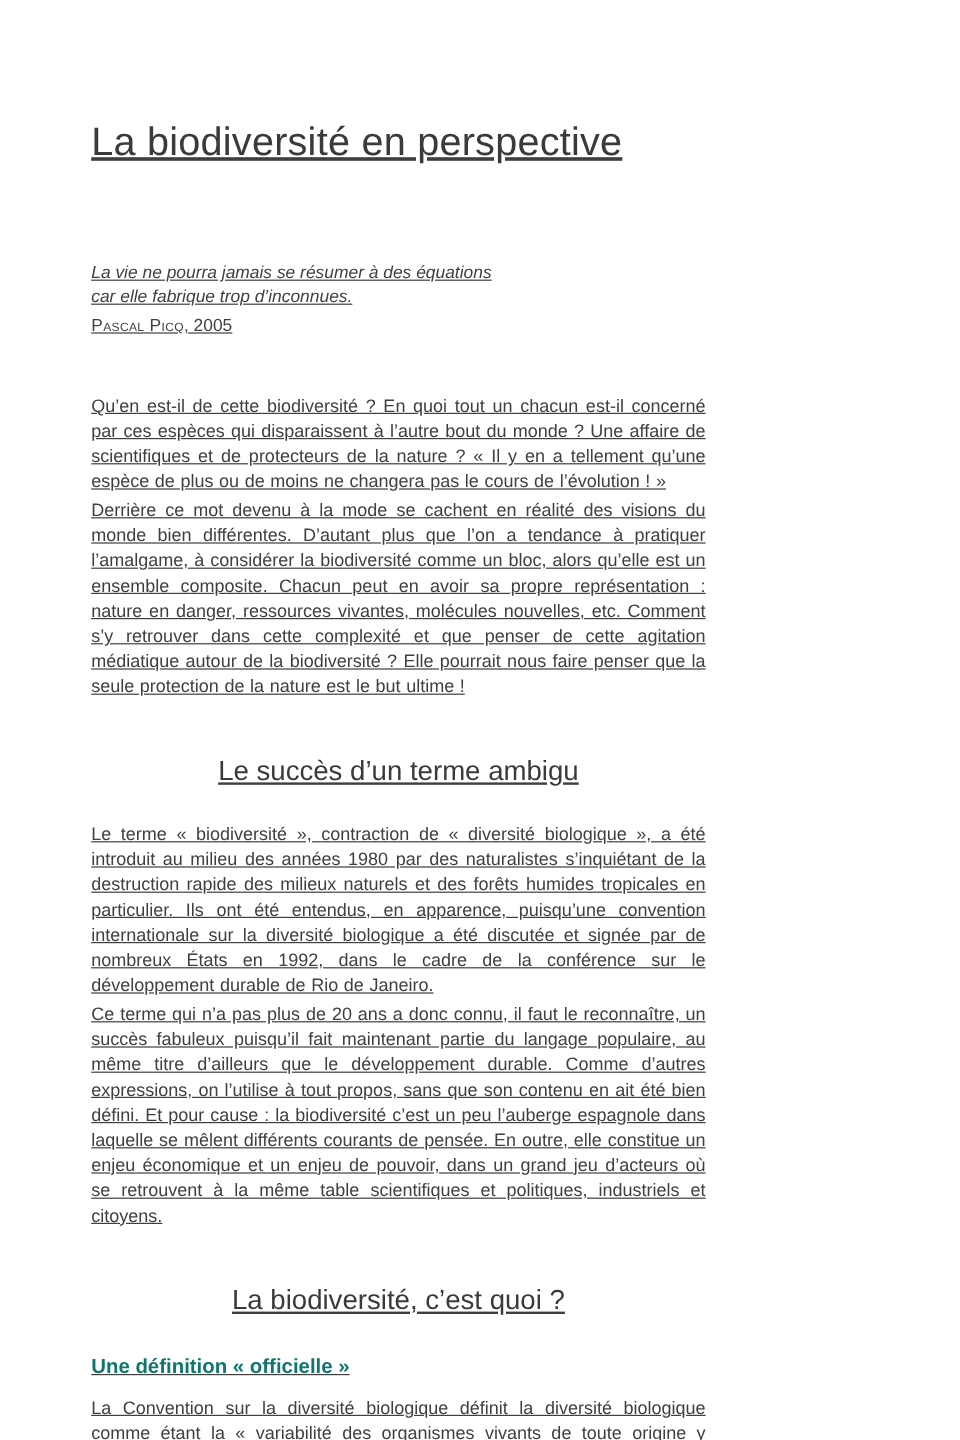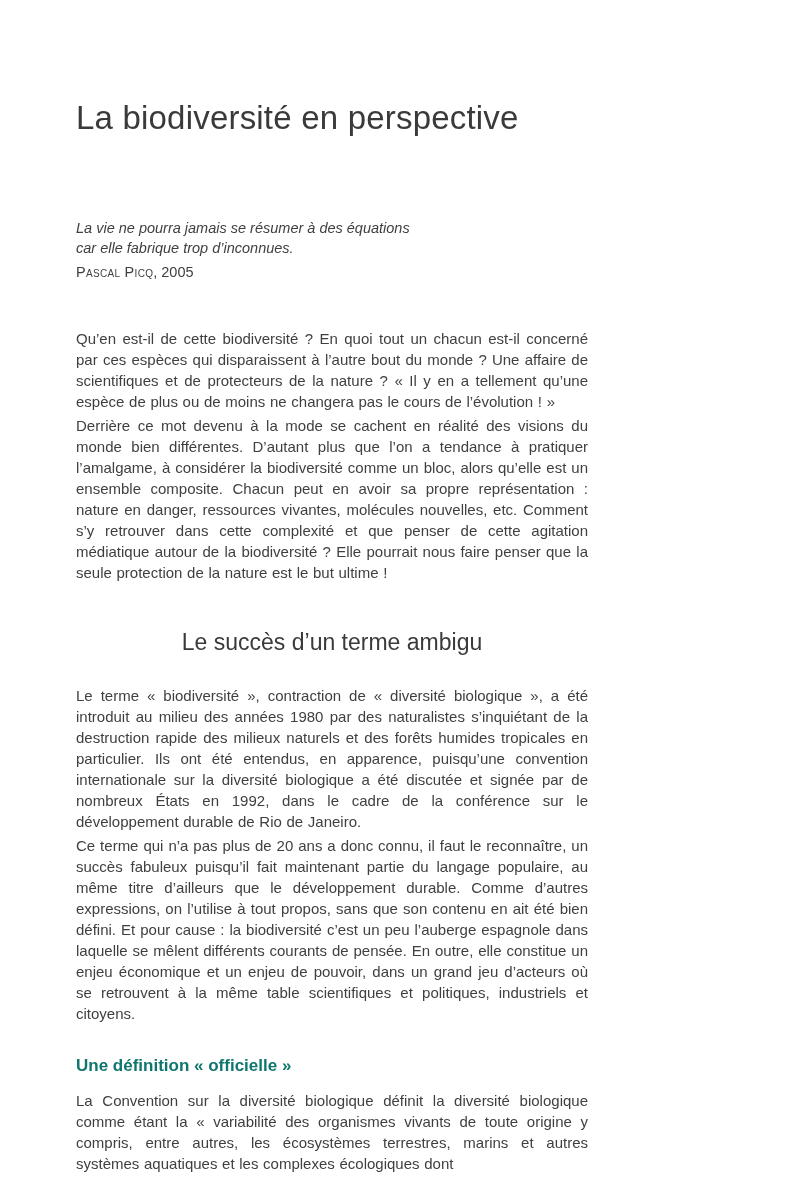--- a/index.html
+++ b/index.html
@@ -12,20 +12,21 @@
     height: 1200px;
     font-family: "Liberation Sans", sans-serif;
     color: #3f3f3f;
     overflow: hidden;
   }
   .page {
     box-sizing: border-box;
     width: 664px;
     height: 1200px;
     padding: 100px 76px 0 76px;
+    text-decoration: underline;
   }
   h1.chapter-title {
     font-size: 33px;
     font-weight: 300;
     letter-spacing: 0.2px;
     color: #3a3a3a;
     margin: 0 0 0 0;
     line-height: 1.1;
   }
   .epigraph {
@@ -95,18 +96,19 @@
   <div class="intro-block">
     <p class="body-text">Qu’en est-il de cette biodiversité ? En quoi tout un chacun est-il concerné par ces espèces qui disparaissent à l’autre bout du monde ? Une affaire de scientifiques et de protecteurs de la nature ? « Il y en a tellement qu’une espèce de plus ou de moins ne changera pas le cours de l’évolution ! »</p>
     <p class="body-text para-gap">Derrière ce mot devenu à la mode se cachent en réalité des visions du monde bien différentes. D’autant plus que l’on a tendance à pratiquer l’amalgame, à considérer la biodiversité comme un bloc, alors qu’elle est un ensemble composite. Chacun peut en avoir sa propre représentation : nature en danger, ressources vivantes, molécules nouvelles, etc. Comment s’y retrouver dans cette complexité et que penser de cette agitation médiatique autour de la biodiversité ? Elle pourrait nous faire penser que la seule protection de la nature est le but ultime !</p>
   </div>
 
   <h2 class="section-heading">Le succès d’un terme ambigu</h2>
 
   <p class="body-text">Le terme « biodiversité », contraction de « diversité biologique », a été introduit au milieu des années 1980 par des naturalistes s’inquiétant de la destruction rapide des milieux naturels et des forêts humides tropicales en particulier. Ils ont été entendus, en apparence, puisqu’une convention internationale sur la diversité biologique a été discutée et signée par de nombreux États en 1992, dans le cadre de la conférence sur le développement durable de Rio de Janeiro.</p>
   <p class="body-text para-gap">Ce terme qui n’a pas plus de 20 ans a donc connu, il faut le reconnaître, un succès fabuleux puisqu’il fait maintenant partie du langage populaire, au même titre d’ailleurs que le développement durable. Comme d’autres expressions, on l’utilise à tout propos, sans que son contenu en ait été bien défini. Et pour cause : la biodiversité c’est un peu l’auberge espagnole dans laquelle se mêlent différents courants de pensée. En outre, elle constitue un enjeu économique et un enjeu de pouvoir, dans un grand jeu d’acteurs où se retrouvent à la même table scientifiques et politiques, industriels et citoyens.</p>
 
+  <h2 class="section-heading">La biodiversité, c’est quoi ?</h2>
 
   <h3 class="sub-heading">Une définition « officielle »</h3>
 
   <p class="body-text">La Convention sur la diversité biologique définit la diversité biologique comme étant la « variabilité des organismes vivants de toute origine y compris, entre autres, les écosystèmes terrestres, marins et autres systèmes aquatiques et les complexes écologiques dont</p>
 
 </div>
 
 </body></html>

